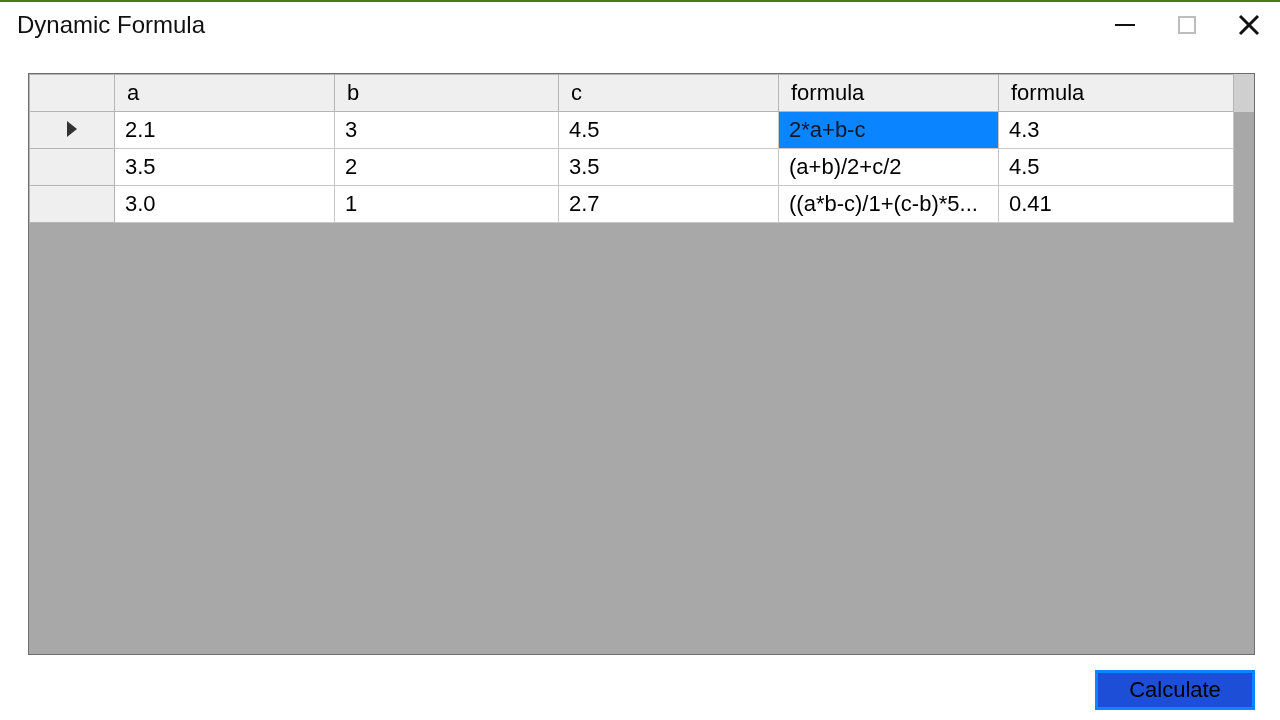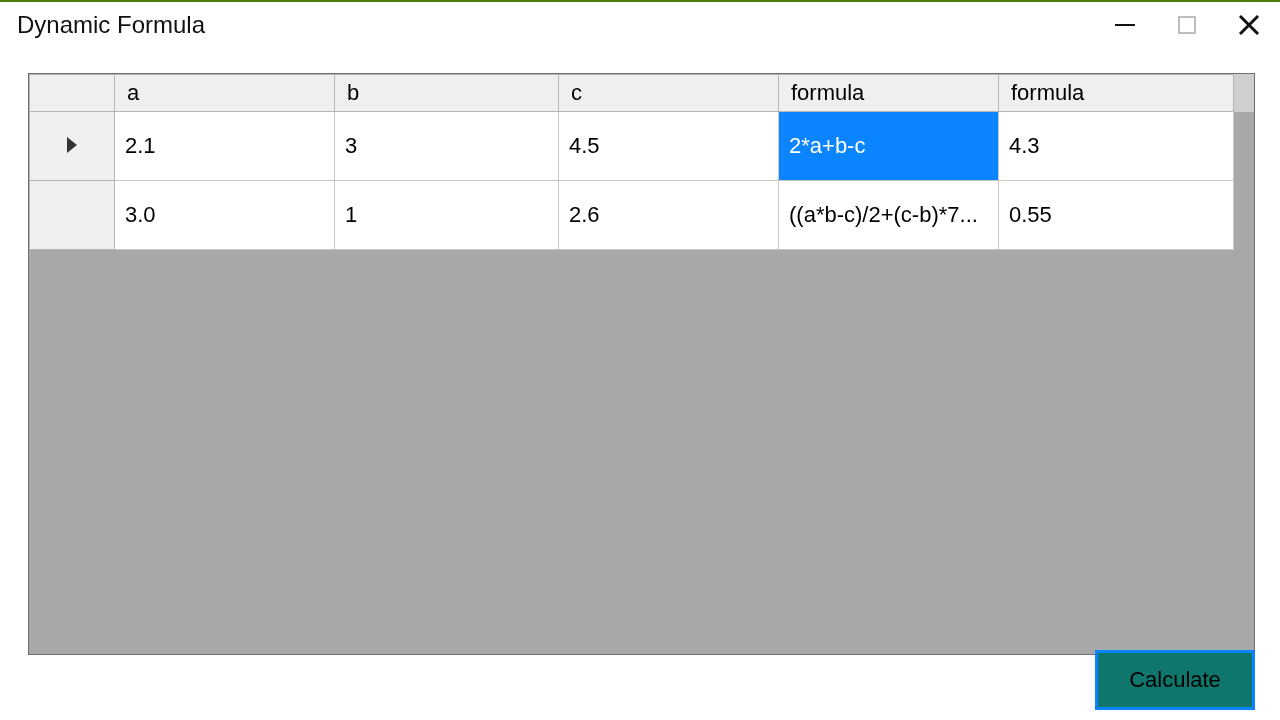--- a/index.html
+++ b/index.html
@@ -77,21 +77,21 @@
     text-align: left;
     padding: 5px 10px 5px 12px;
     border: 1px solid #b5b5b5;
     height: 26px;
     overflow: hidden;
     white-space: nowrap;
     text-overflow: ellipsis;
   }
   table.grid td {
     border: 1px solid #c7c7c7;
-    padding: 20px 10px;
+    padding: 4px 10px;
     height: 28px;
     background: #fff;
     overflow: hidden;
     white-space: nowrap;
     text-overflow: ellipsis;
   }
   .rowhdr {
     background: #efeff0 !important;
     border: 1px solid #b5b5b5 !important;
     text-align: center;
@@ -99,38 +99,38 @@
   }
   .rowhdr .tri {
     display: inline-block;
     width: 0; height: 0;
     border-top: 8px solid transparent;
     border-bottom: 8px solid transparent;
     border-left: 10px solid #333;
   }
   td.selected {
     background: #0a84ff !important;
-    color: #ffffff;
+    color: #0f172a;
   }
 
   col.c-row   { width: 85px; }
   col.c-a     { width: 220px; }
   col.c-b     { width: 224px; }
   col.c-c     { width: 220px; }
   col.c-f     { width: 220px; }
   col.c-r     { width: auto; }
 
   
   .calcbtn {
     position: absolute;
     right: 25px;
     bottom: 10px;
     width: 160px;
-    height: 60px;
-    background: #0f766e;
+    height: 40px;
+    background: #1d4ed8;
     border: 3px solid #0a84ff;
     font-size: 22px;
     color: #000;
     display: flex;
     align-items: center;
     justify-content: center;
     box-sizing: border-box;
   }
 </style>
 </head>
@@ -183,23 +183,31 @@
       <tr>
         <td class="rowhdr"><span class="tri"></span></td>
         <td>2.1</td>
         <td>3</td>
         <td>4.5</td>
         <td class="selected">2*a+b-c</td>
         <td>4.3</td>
       </tr>
       <tr>
         <td class="rowhdr"></td>
+        <td>3.5</td>
+        <td>2</td>
+        <td>3.5</td>
+        <td>(a+b)/2+c/2</td>
+        <td>4.5</td>
+      </tr>
+      <tr>
+        <td class="rowhdr"></td>
         <td>3.0</td>
         <td>1</td>
-        <td>2.6</td>
-        <td>((a*b-c)/2+(c-b)*7...</td>
-        <td>0.55</td>
+        <td>2.7</td>
+        <td>((a*b-c)/1+(c-b)*5...</td>
+        <td>0.41</td>
       </tr>
     </tbody>
   </table>
 </div>
 
 <div class="calcbtn">Calculate</div>
 
 </body></html>

